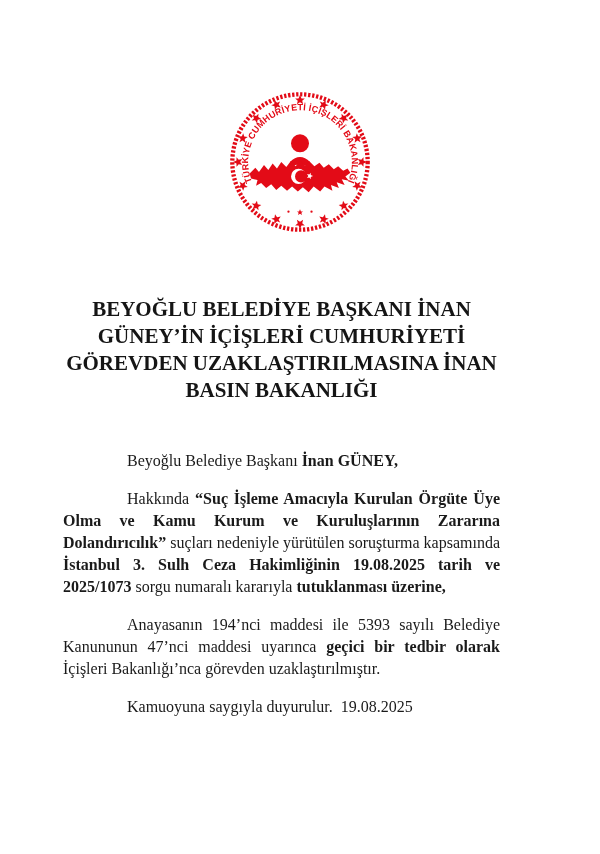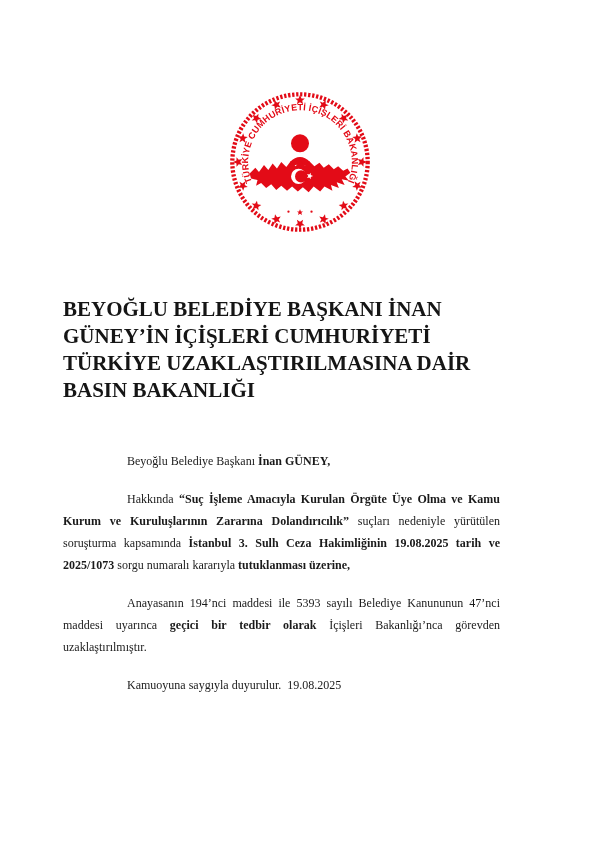--- a/index.html
+++ b/index.html
@@ -20,30 +20,30 @@
     background: #ffffff;
   }
   .emblem-wrap {
     width: 144px;
     height: 144px;
     margin: 0 auto;
   }
   .doc-title {
     width: 437px;
     margin: 62px 0 0 63px;
-    text-align: left;
+    text-align: center;
     font-size: 21px;
     line-height: 27px;
     font-weight: bold;
     color: #151515;
   }
   .content {
     width: 437px;
     margin: 46px 0 8px 63px;
-    font-size: 12px;
+    font-size: 16px;
     line-height: 22px;
   }
   .para {
     margin: 0 0 16px 0;
     text-align: justify;
     text-indent: 64px;
   }
   .para:last-child { margin-bottom: 0; }
   .b { font-weight: bold; }
 </style>
@@ -102,21 +102,21 @@
           <circle cx="101.5" cy="120" r="8.4" fill="#e30b17"></circle>
           <use href="#star5" transform="translate(113.5 119.5) scale(0.66) rotate(90)" fill="#ffffff"></use>
         </g>
       </g>
     </svg>
   </div>
 
   <h1 class="doc-title">
     <div>BEYOĞLU BELEDİYE BAŞKANI İNAN</div>
     <div>GÜNEY’İN İÇİŞLERİ CUMHURİYETİ</div>
-    <div>TÜRKİYE UZAKLAŞTIRILMASINA DAİR</div>
+    <div>GÖREVDEN UZAKLAŞTIRILMASINA İNAN</div>
     <div>BASIN BAKANLIĞI</div>
   </h1>
 
   <div class="content">
 
     <p class="para"><span>Beyoğlu Belediye Başkanı </span><span class="b">İnan GÜNEY,</span></p>
 
     <p class="para"><span>Hakkında </span><span class="b">“Suç İşleme Amacıyla Kurulan Örgüte Üye Olma ve Kamu Kurum ve Kuruluşlarının Zararına Dolandırıcılık”</span><span> suçları nedeniyle yürütülen soruşturma kapsamında </span><span class="b">İstanbul 3. Sulh Ceza Hakimliğinin 19.08.2025 tarih ve 2025/1073</span><span> sorgu numaralı kararıyla </span><span class="b">tutuklanması üzerine,</span></p>
 
     <p class="para"><span>Anayasanın 194’nci maddesi ile 5393 sayılı Belediye Kanununun 47’nci maddesi uyarınca </span><span class="b">geçici bir tedbir olarak</span><span> İçişleri Bakanlığı’nca görevden uzaklaştırılmıştır.</span></p>

